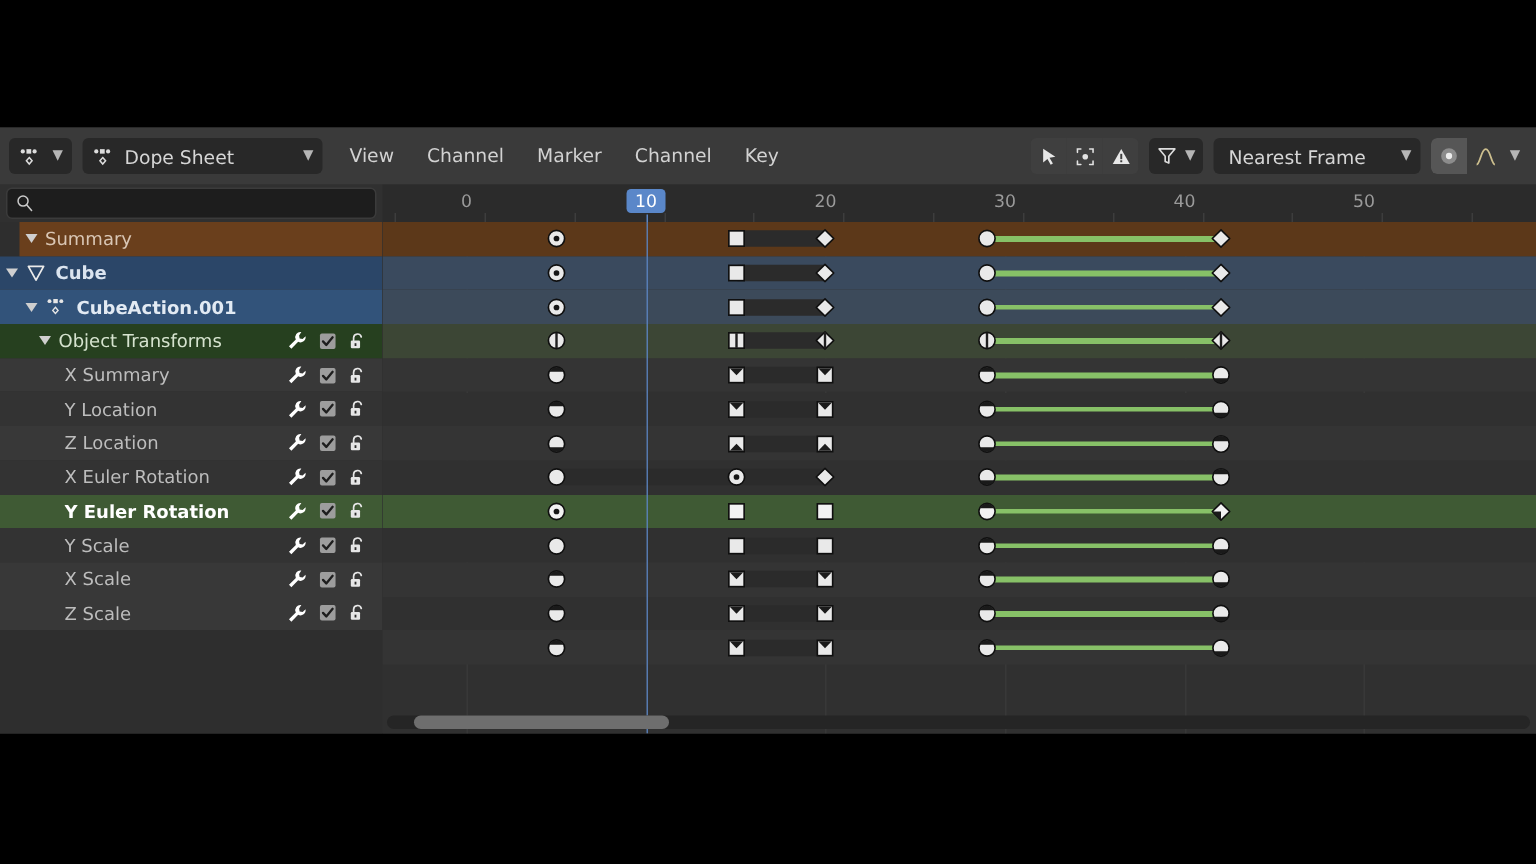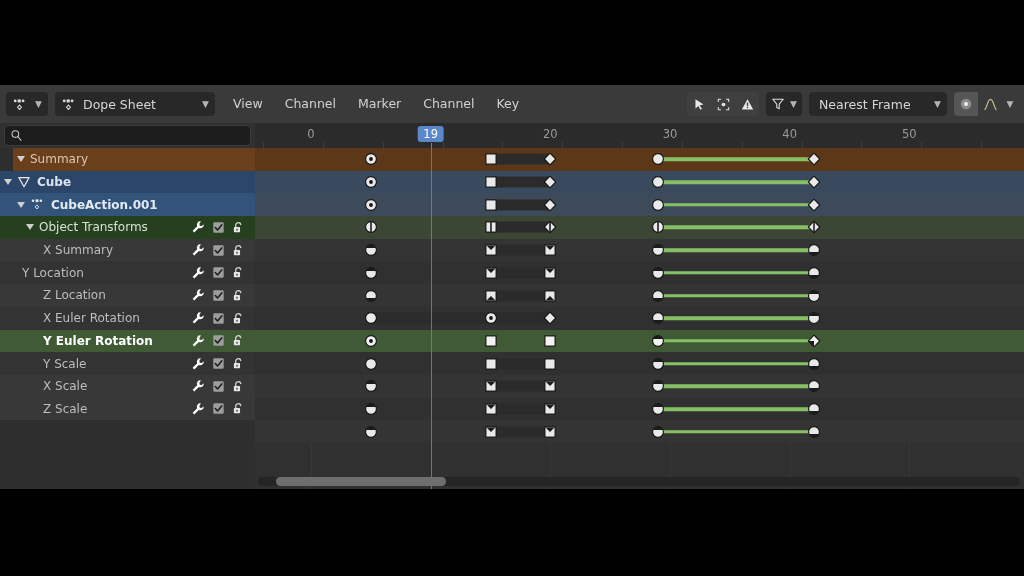--- a/index.html
+++ b/index.html
@@ -180,21 +180,21 @@
             <circle cx="6.6" cy="6.2" r="4.1" fill="none" stroke="#c9c9c9" stroke-width="1.25"></circle>
             <path d="M9.7 9.4 L13.6 14" stroke="#c9c9c9" stroke-width="1.25" stroke-linecap="round"></path>
           </svg>
         </span>
         <input type="text" value="" placeholder="" style="">
       </div>
     </div>
 
     <div class="ruler" id="ruler">
         <div class="rtick" style="left: 56px;">0</div>
-        <div class="rtick cur" style="left: 175.667px;">19</div>
+        <div class="rtick cur" style="left: 175.667px;">10</div>
         <div class="rtick" style="left: 295.333px;">20</div>
         <div class="rtick" style="left: 415px;">30</div>
         <div class="rtick" style="left: 534.667px;">40</div>
         <div class="rtick" style="left: 654.333px;">50</div>
         <div class="rtickline" style="left: 8.13333px;"></div>
         <div class="rtickline" style="left: 67.9667px;"></div>
         <div class="rtickline" style="left: 127.8px;"></div>
         <div class="rtickline" style="left: 187.633px;"></div>
         <div class="rtickline" style="left: 247.467px;"></div>
         <div class="rtickline" style="left: 307.3px;"></div>
@@ -275,21 +275,21 @@
             </span>
         <span class="icwrap">
               <svg width="13" height="13" viewBox="0 0 16 16">
                 <path d="M4.6 7.2 V5.1 a3.2 3.2 0 0 1 6.3-.6" fill="none" stroke="#e6e6e6" stroke-width="1.4" stroke-linecap="round"></path>
                 <rect x="2.3" y="7.4" width="7.6" height="6.4" rx="1" fill="#e6e6e6"></rect>
                 <rect x="5.4" y="9.6" width="1.5" height="2.3" fill="#2c2c2c"></rect>
               </svg>
             </span>
       </span>
         </div>
-        <div class="row" style="background: rgb(51, 51, 51); color: rgb(189, 189, 189); padding-left: 22px;">
+        <div class="row" style="background: rgb(51, 51, 51); color: rgb(189, 189, 189); padding-left: 43px;">
           <span style="width:0;flex:none;"></span>
           <span class="lbl">Y Location</span>
           <span class="icons">
         <span class="icwrap">
               <svg width="14" height="14" viewBox="0 0 16 16">
                 <path d="M11.3 1.6 a3.9 3.9 0 0 0-4.2 5.6 L1.9 12.4 l1.8 1.8 5.2-5.2 a3.9 3.9 0 0 0 5.6-4.2 L12.3 6.9 10 6.5 9.6 4.2 Z" fill="#ffffff"></path>
               </svg>
             </span>
         <span class="icwrap">
               <svg width="13" height="13" viewBox="0 0 16 16">

